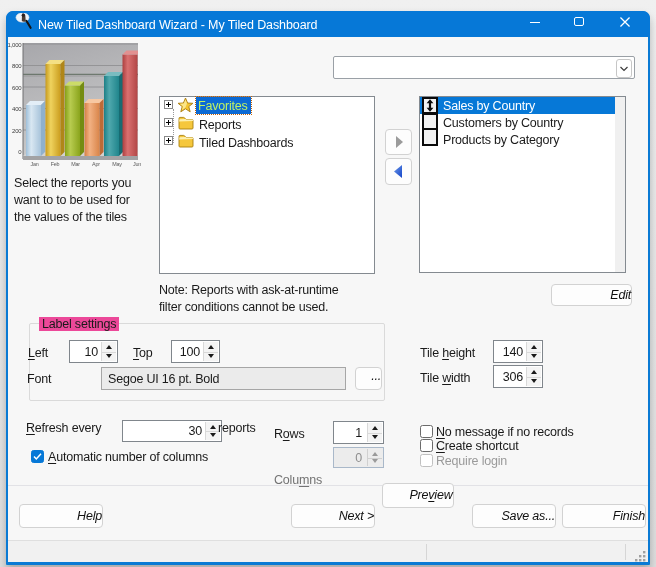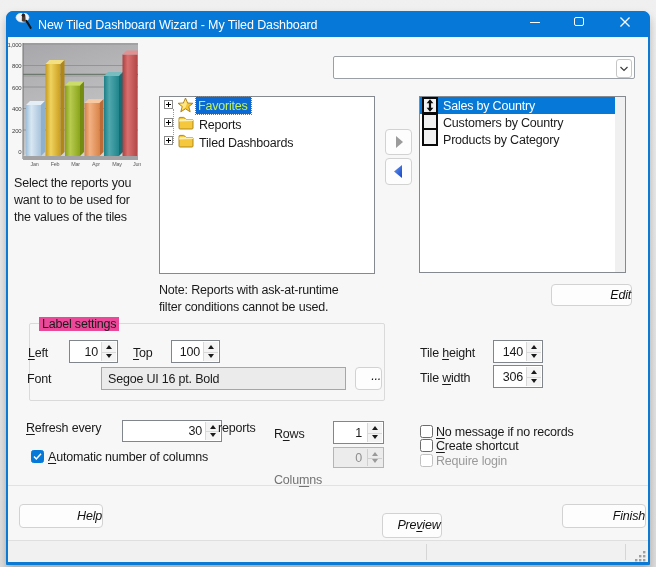--- a/index.html
+++ b/index.html
@@ -294,21 +294,23 @@
   <div class="cb" style="left:412px;top:411.5px"></div>
   <div class="lbl" style="left:428px;top:411.5px"><u>N</u>o message if no records</div>
   <div class="cb" style="left:412px;top:426px"></div>
   <div class="lbl" style="left:428px;top:426px"><u>C</u>reate shortcut</div>
   <div class="cb" style="left:412px;top:440.5px;border-color:#c0c0c0"></div>
   <div class="lbl" style="left:428px;top:440.5px;color:#9a9a9a">Require login</div>
 
   <div class="abs" style="left:0px;top:472px;width:640px;height:1px;background:#e2e2e6"></div>
 
   <div class="btn" style="left:11px;top:490.5px;width:84px;height:24.5px;line-height:22.5px">Help</div>
-  <div class="btn" style="left:373.5px;top:500px;width:60px;height:24.5px;line-height:22.5px">Pre<u>v</u>iew</div>
+  <div class="btn" style="left:283px;top:490.5px;width:84px;height:24.5px;line-height:22.5px">Next &gt;</div>
+  <div class="btn" style="left:373.5px;top:470px;width:72px;height:24.5px;line-height:22.5px">Pre<u>v</u>iew</div>
+  <div class="btn" style="left:464px;top:490.5px;width:84px;height:24.5px;line-height:22.5px">Save as...</div>
   <div class="btn" style="left:554px;top:490.5px;width:84px;height:24.5px;line-height:22.5px">Finish</div>
 
   <div class="abs" style="left:0px;top:527px;width:640px;height:22px;background:#f1f1f1;border-top:1px solid #dfdfdf">
     <div class="abs" style="left:418px;top:3px;width:1px;height:16px;background:#d6d6d6"></div>
     <div class="abs" style="left:617px;top:3px;width:1px;height:16px;background:#d6d6d6"></div>
     <svg class="abs" style="right:2px;bottom:0px" width="13" height="13" viewBox="0 0 13 13">
       <g fill="#a0a0a0">
         <rect x="10" y="2" width="2.4" height="2.4"></rect>
         <rect x="6" y="6" width="2.4" height="2.4"></rect>
           <rect x="10" y="6" width="2.4" height="2.4"></rect>

